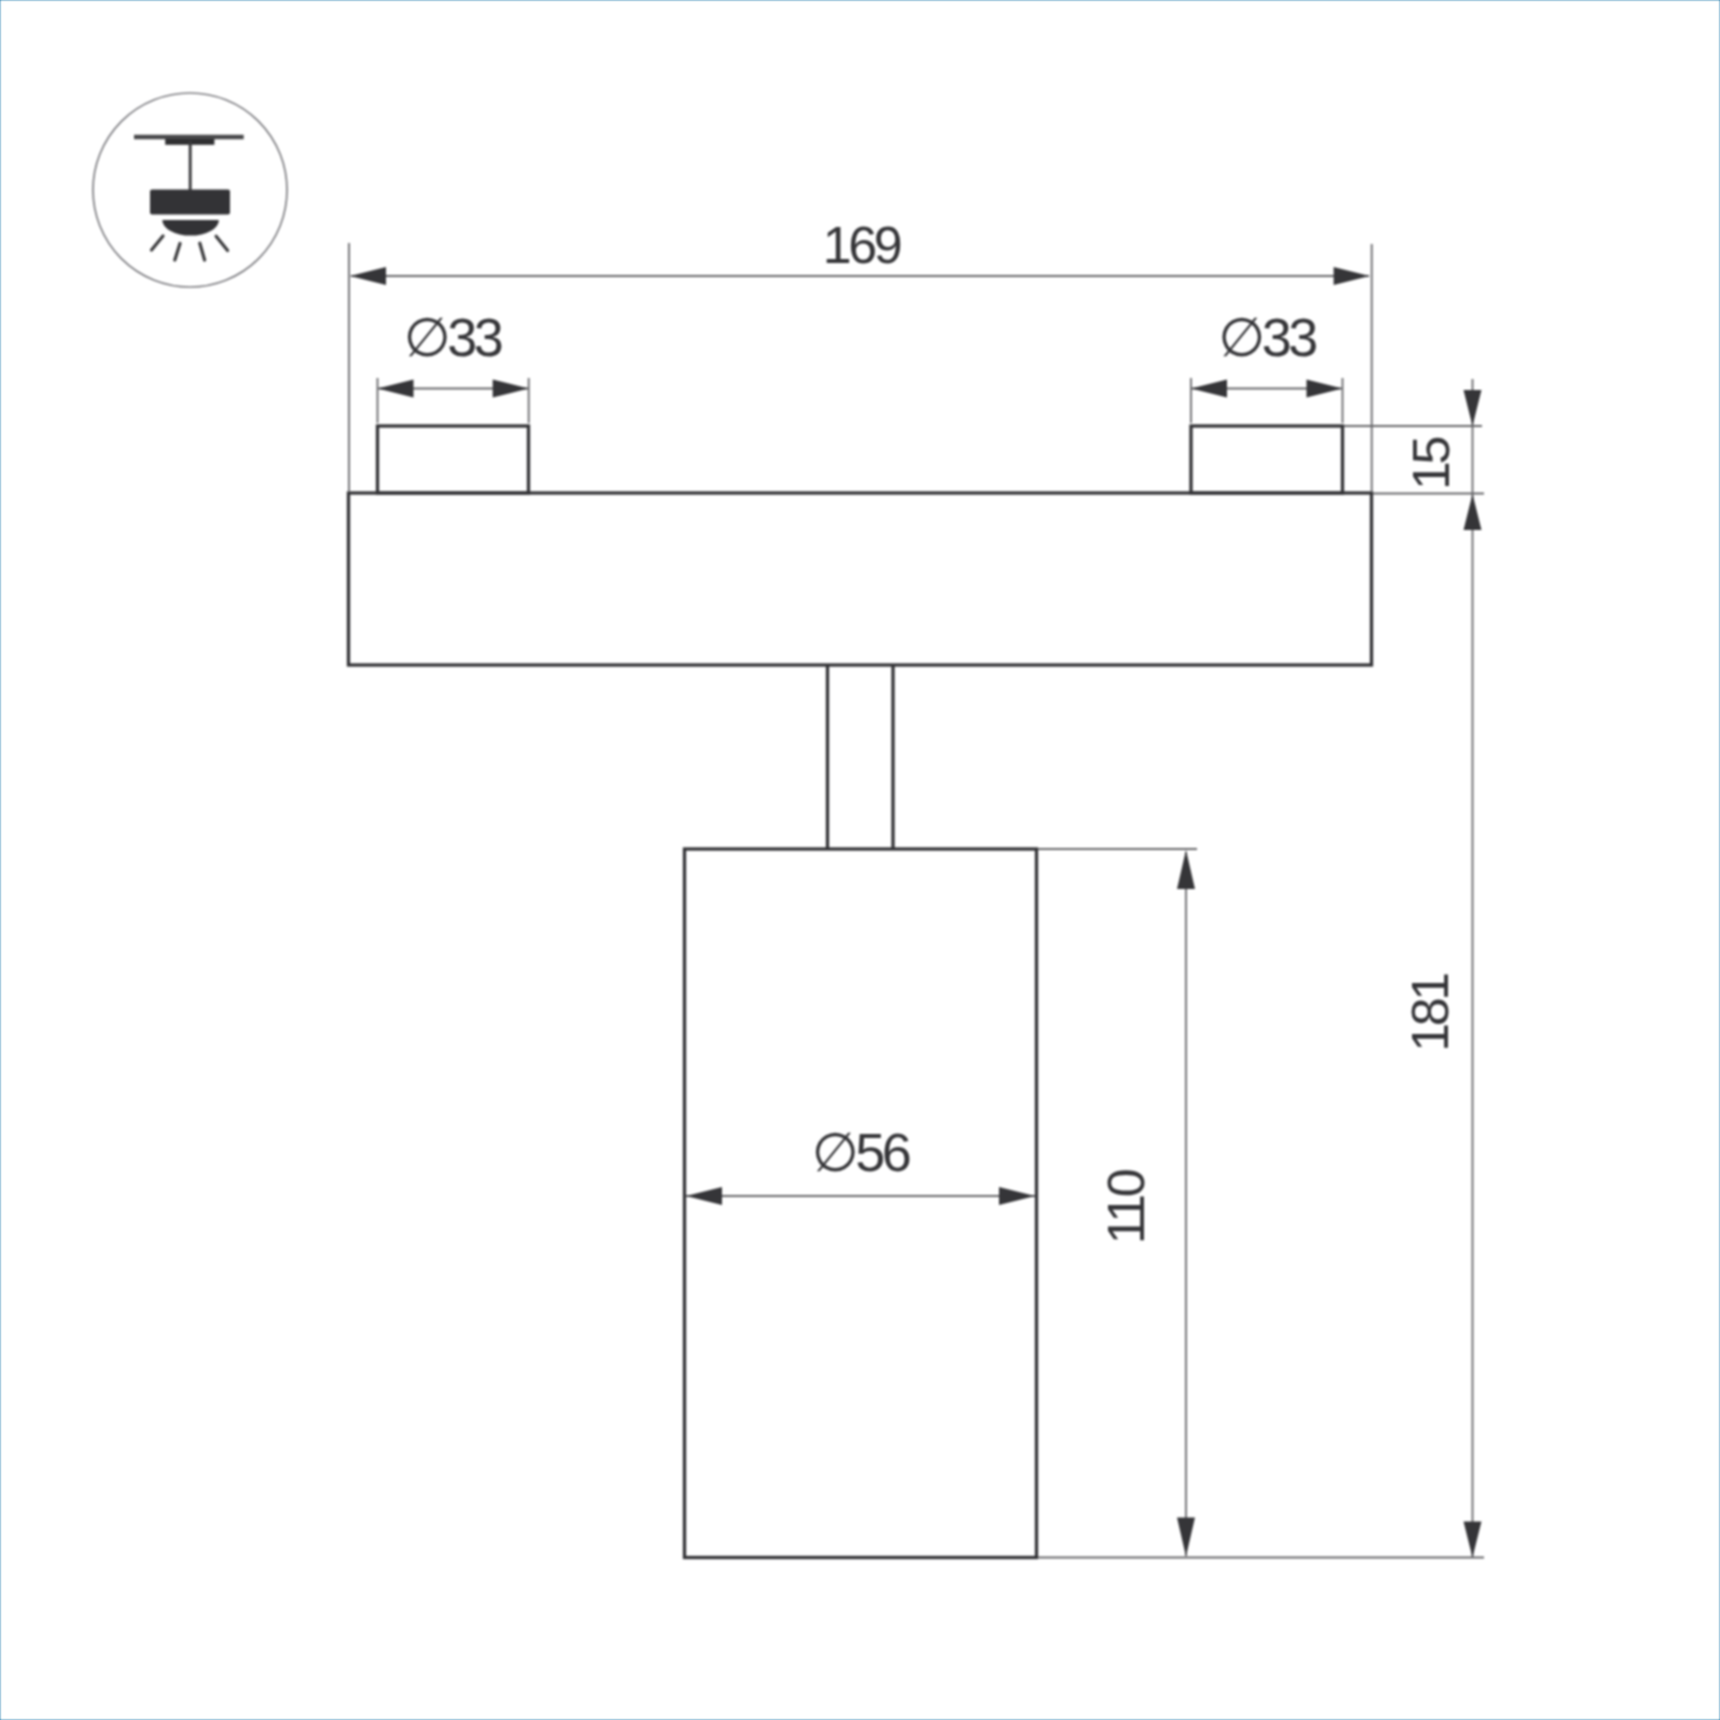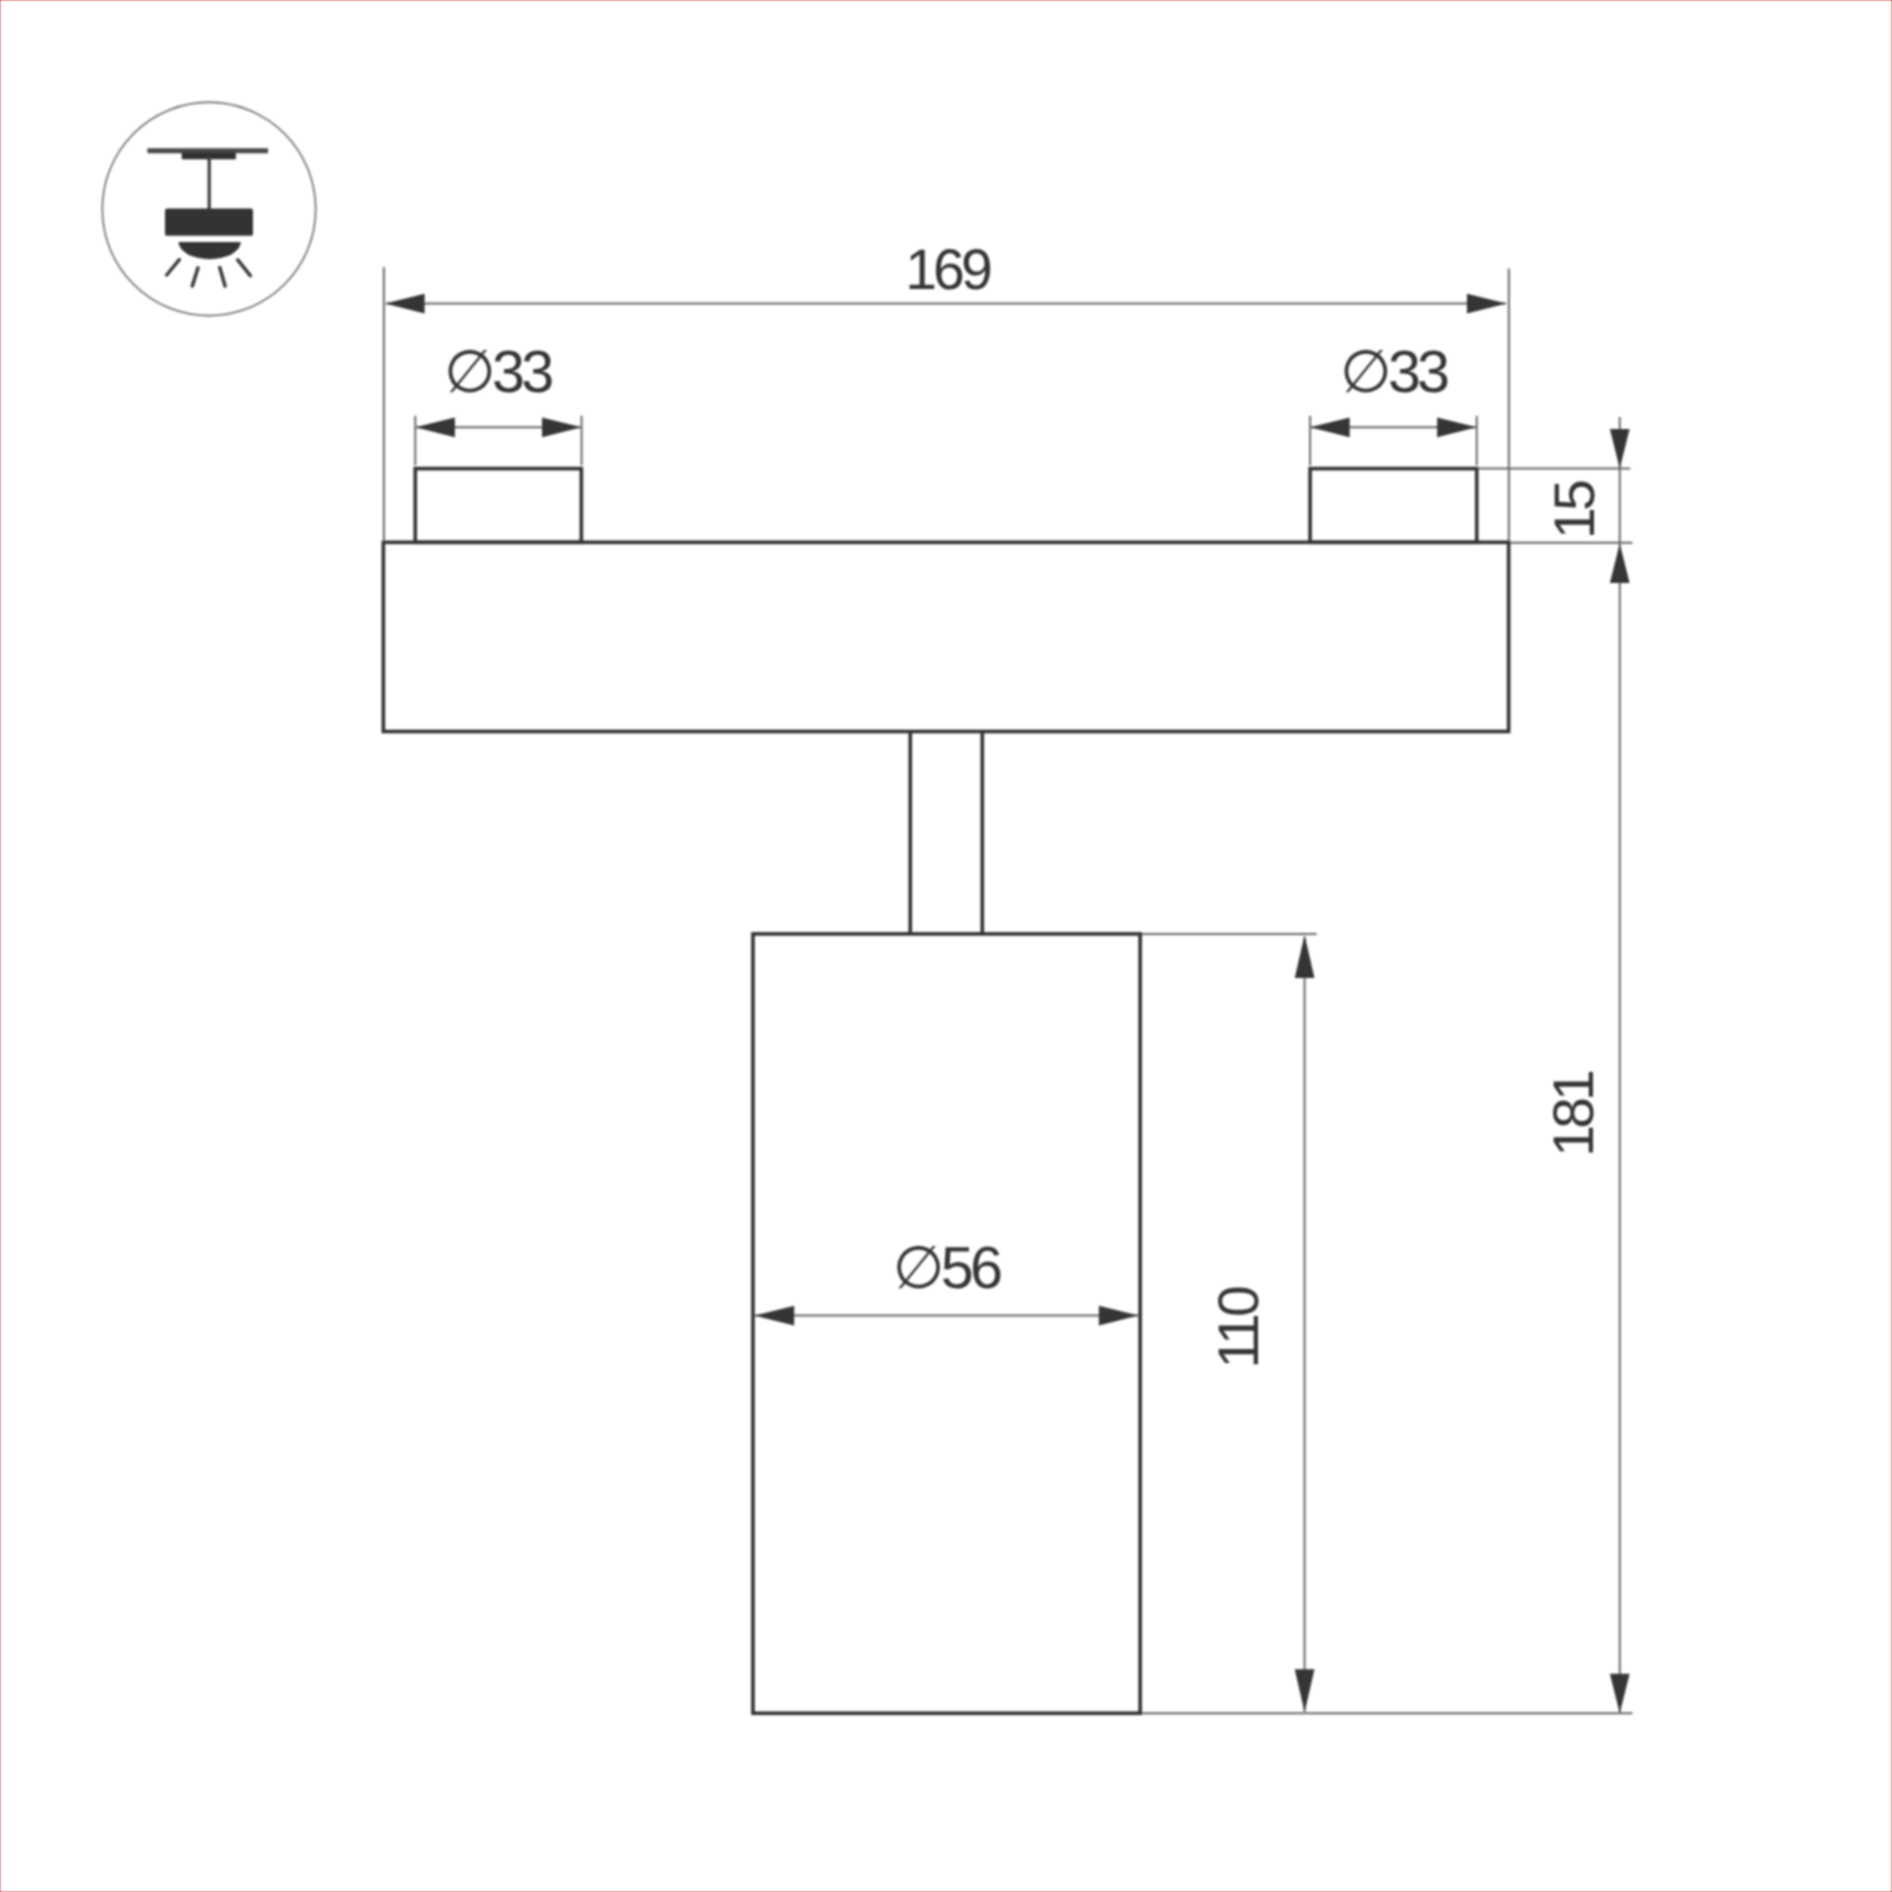--- a/index.html
+++ b/index.html
@@ -1,16 +1,16 @@
 <!DOCTYPE html>
 <html><head>
 <meta charset="utf-8">
 <style>
   html,body{margin:0;padding:0;background:#ffffff;}
-  .wrap{width:1720px;height:1720px;position:relative;background:#b91c1c;}
+  .wrap{width:1720px;height:1720px;position:relative;background:#0369a1;}
   svg{display:block; filter: blur(0.8px);}
   text{font-family:"Liberation Sans", sans-serif; fill:#353538;}
 </style>
 </head>
 <body>
 <div class="wrap">
 <svg width="1720" height="1720" viewBox="0 0 1720 1720">
   <rect x="0" y="0" width="1720" height="1720" fill="#ffffff"></rect>
 
   <g>

